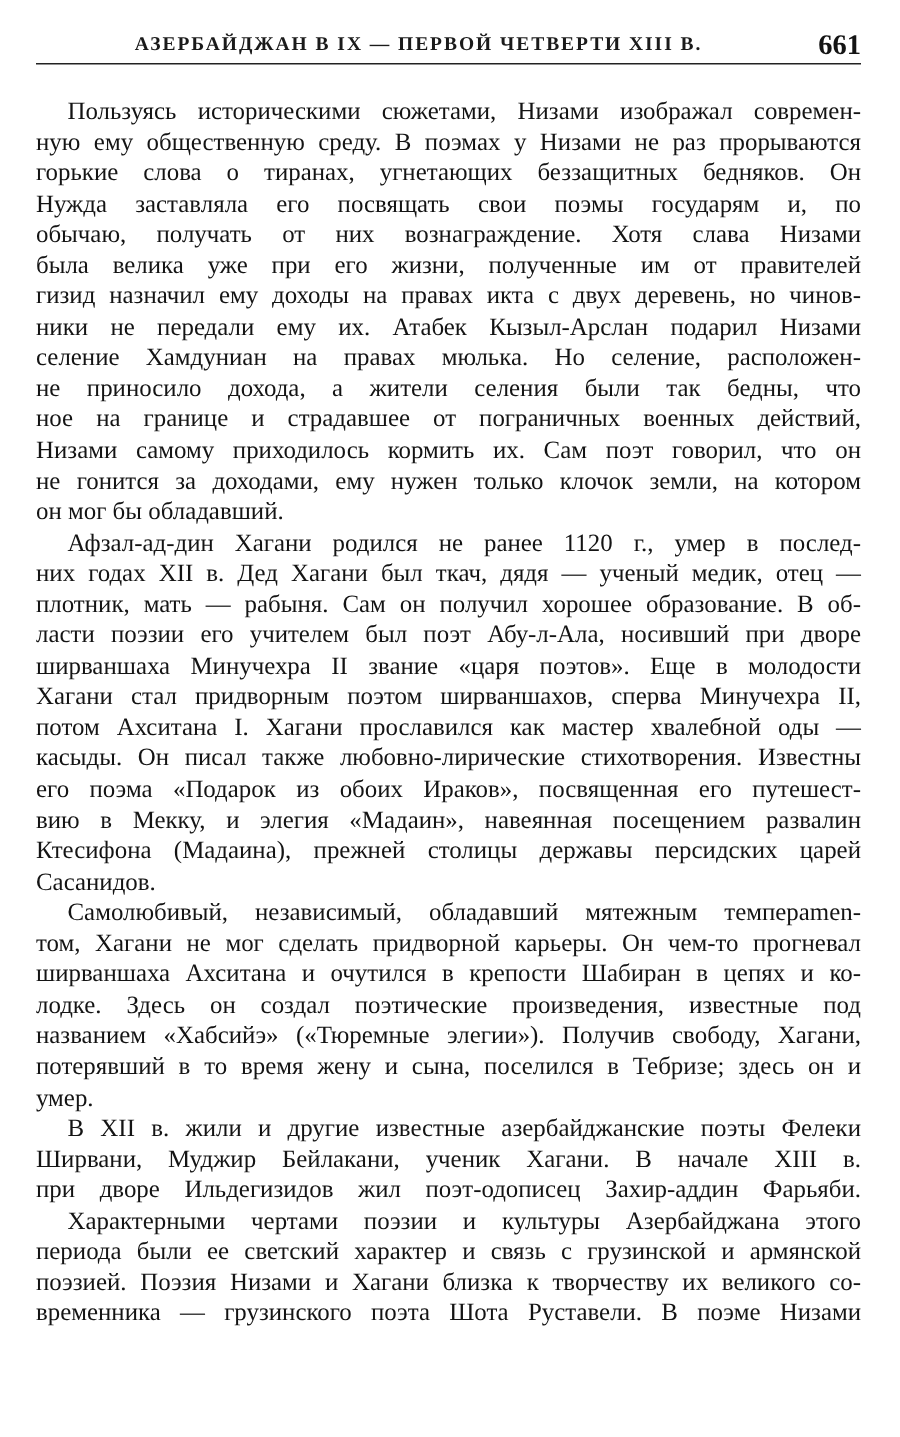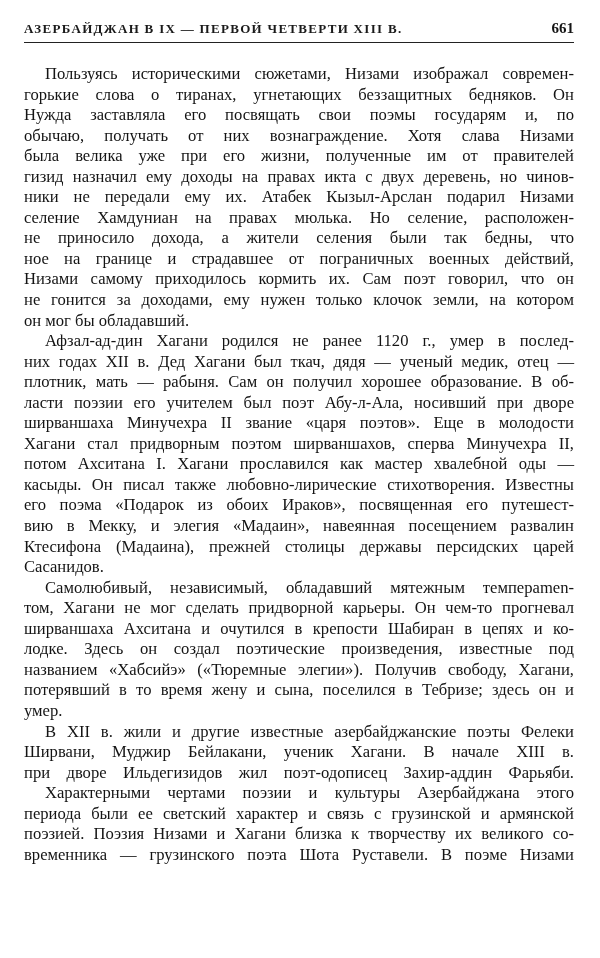--- a/index.html
+++ b/index.html
@@ -5,25 +5,25 @@
   html, body { margin: 0; padding: 0; }
   body {
     width: 600px; height: 958px; background: #ffffff; position: relative; overflow: hidden;
     font-family: "Liberation Serif", "DejaVu Serif", serif; color: #141414;
   }
   .page-header {
     position: absolute; left: 24px; top: 18px; width: 550px; height: 24px;
     border-bottom: 1.5px solid #222;
   }
   .running-title {
-    position: absolute; left: 0; right: 40px; top: 3px; 
+    position: absolute; left: 0; right: 40px; top: 3px; text-align: center;
     font-size: 13px; letter-spacing: 1.3px; font-weight: bold; color: #1a1a1a;
   }
   .page-number {
-    position: absolute; right: 0; top: 2px; font-size: 15px; font-weight: bold;
+    position: absolute; right: 0; top: 2px; font-size: 19px; font-weight: bold;
   }
   .body-text {
     position: absolute; left: 24px; top: 64px; width: 550px;
   }
   .line {
     display: block; height: 20.56px; line-height: 20.56px; font-size: 16.6px;
     text-align: justify; text-align-last: justify; white-space: nowrap; overflow: visible;
     word-spacing: 0;
   }
   .line.indent { padding-left: 21px; }
@@ -34,20 +34,21 @@
 
 <div class="page-header">
   <div class="running-title">АЗЕРБАЙДЖАН В IX — ПЕРВОЙ ЧЕТВЕРТИ XIII В.</div>
   <div class="page-number">661</div>
 </div>
 
 <div class="body-text">
 
   <div>
     <span class="line indent">Пользуясь историческими сюжетами, Низами изображал современ-</span>
+    <span class="line">ную ему общественную среду. В поэмах у Низами не раз прорываются</span>
     <span class="line">горькие слова о тиранах, угнетающих беззащитных бедняков. Он</span>
     <span class="line">Нужда заставляла его посвящать свои поэмы государям и, по</span>
     <span class="line">обычаю, получать от них вознаграждение. Хотя слава Низами</span>
     <span class="line">была велика уже при его жизни, полученные им от правителей</span>
     <span class="line">гизид назначил ему доходы на правах икта с двух деревень, но чинов-</span>
     <span class="line">ники не передали ему их. Атабек Кызыл-Арслан подарил Низами</span>
     <span class="line">селение Хамдуниан на правах мюлька. Но селение, расположен-</span>
     <span class="line">не приносило дохода, а жители селения были так бедны, что</span>
     <span class="line">ное на границе и страдавшее от пограничных военных действий,</span>
     <span class="line">Низами самому приходилось кормить их. Сам поэт говорил, что он</span>

